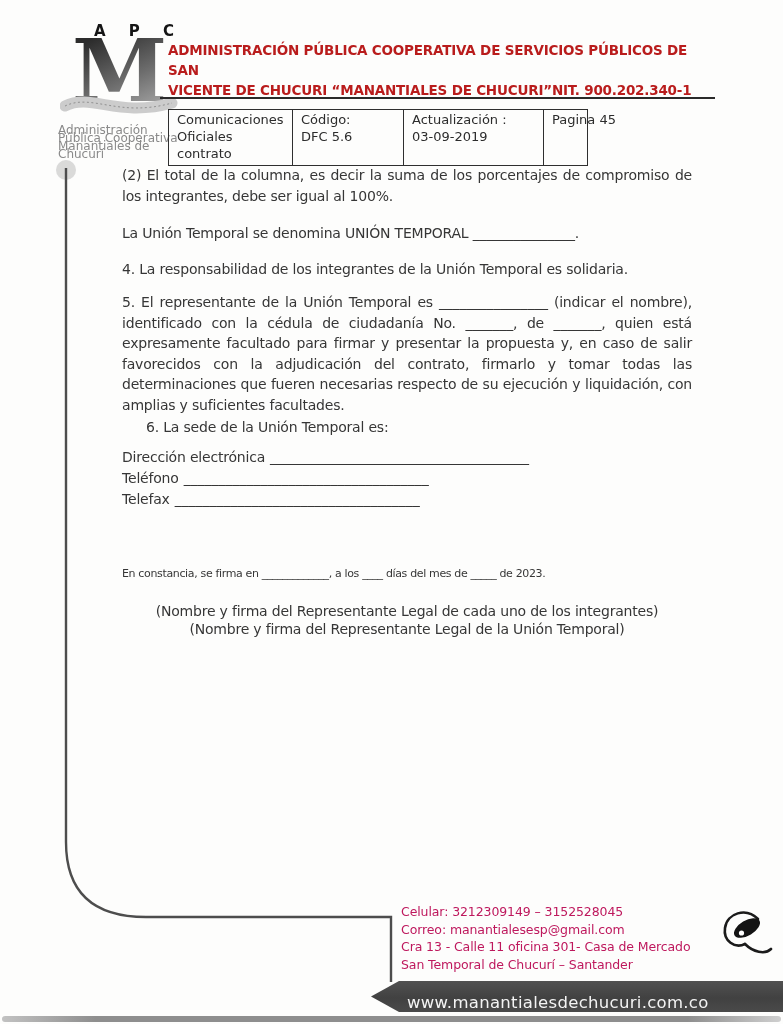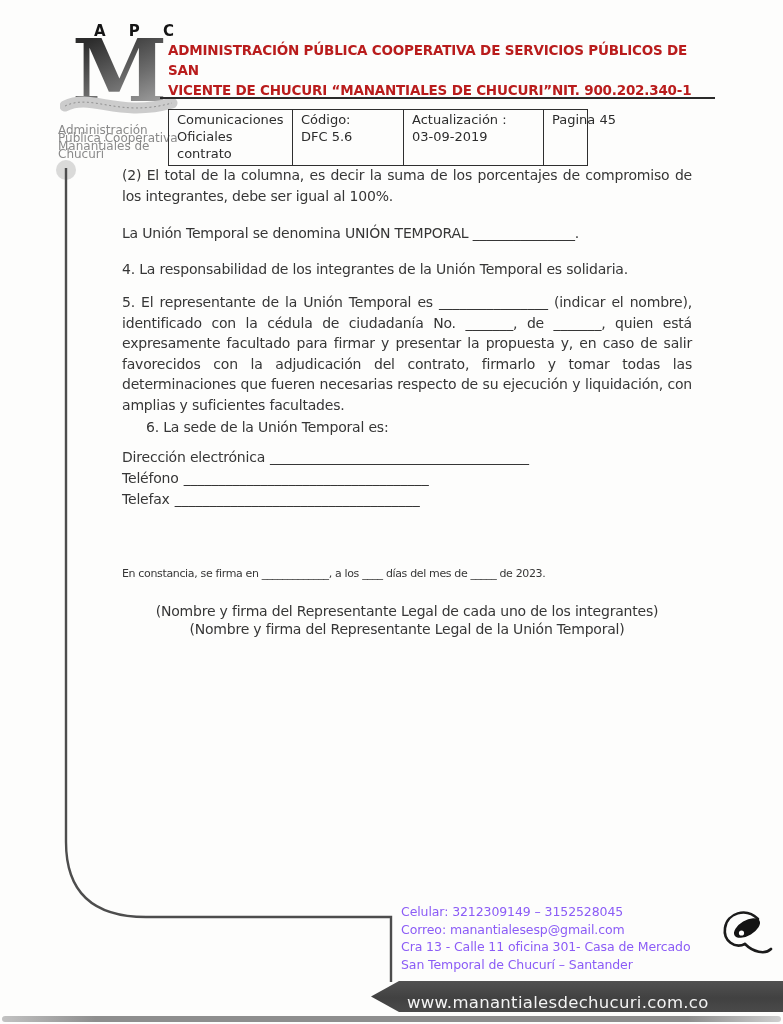--- a/index.html
+++ b/index.html
@@ -66,21 +66,21 @@
   .field-line .blank { margin-left: 5px; letter-spacing: 0; }
   .tight { font-size: 11px; letter-spacing: -0.35px; white-space: nowrap; }
   .centered { text-align: center; }
 
   
   .overlay-svg { position: absolute; left: 0; top: 0; pointer-events: none; }
 
   
   .contact-block {
     position: absolute; left: 401px; top: 903px; width: 320px;
-    font-size: 12.5px; line-height: 17.5px; color: #8b5cf6;
+    font-size: 12.5px; line-height: 17.5px; color: #be185d;
     letter-spacing: -0.1px;
   }
   .pen { position: absolute; left: 716px; top: 903px; }
   .web-banner {
     position: absolute; left: 371px; top: 981px; width: 412px; height: 31px;
     background: linear-gradient(180deg, #515151, #414141 55%, #4a4a4a);
     clip-path: polygon(0 50%, 28px 0, 100% 0, 100% 100%, 28px 100%);
     display: flex; align-items: flex-end;
     padding-left: 36px;
     color: #f4f4f4; font-size: 16.5px; letter-spacing: 0.3px;

